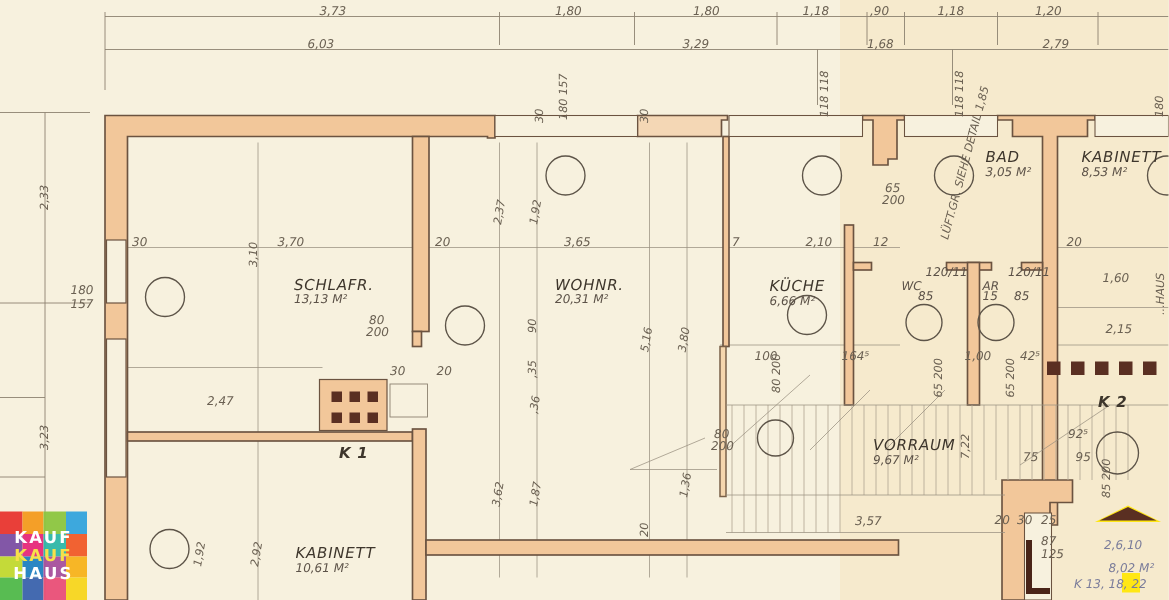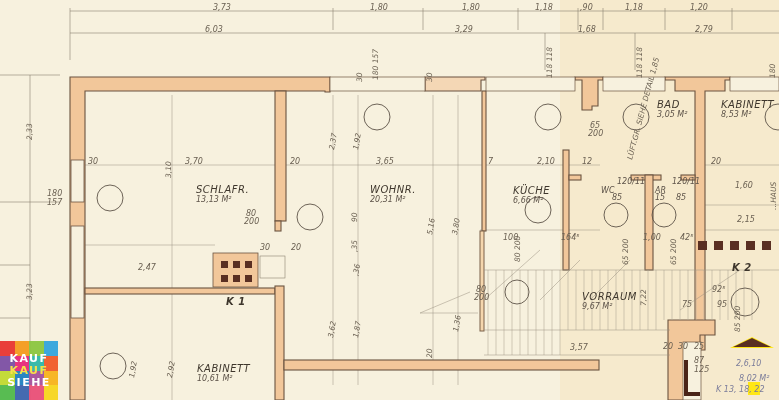--- a/index.html
+++ b/index.html
@@ -308,14 +308,14 @@
     <div style="background:#a54f9c"></div>
     <div style="background:#f7b21b"></div>
   <div style="background:#4fb84a"></div>
     <div style="background:#3a62ad"></div>
     <div style="background:#e94e77"></div>
     <div style="background:#f7d51d"></div>
 </div>
 <div class="logo-text">
   <span>KAUF</span>
   <span>KAUF</span>
-  <span>SIEHE</span>
+  <span>HAUS</span>
 </div>
 
 </body></html>

